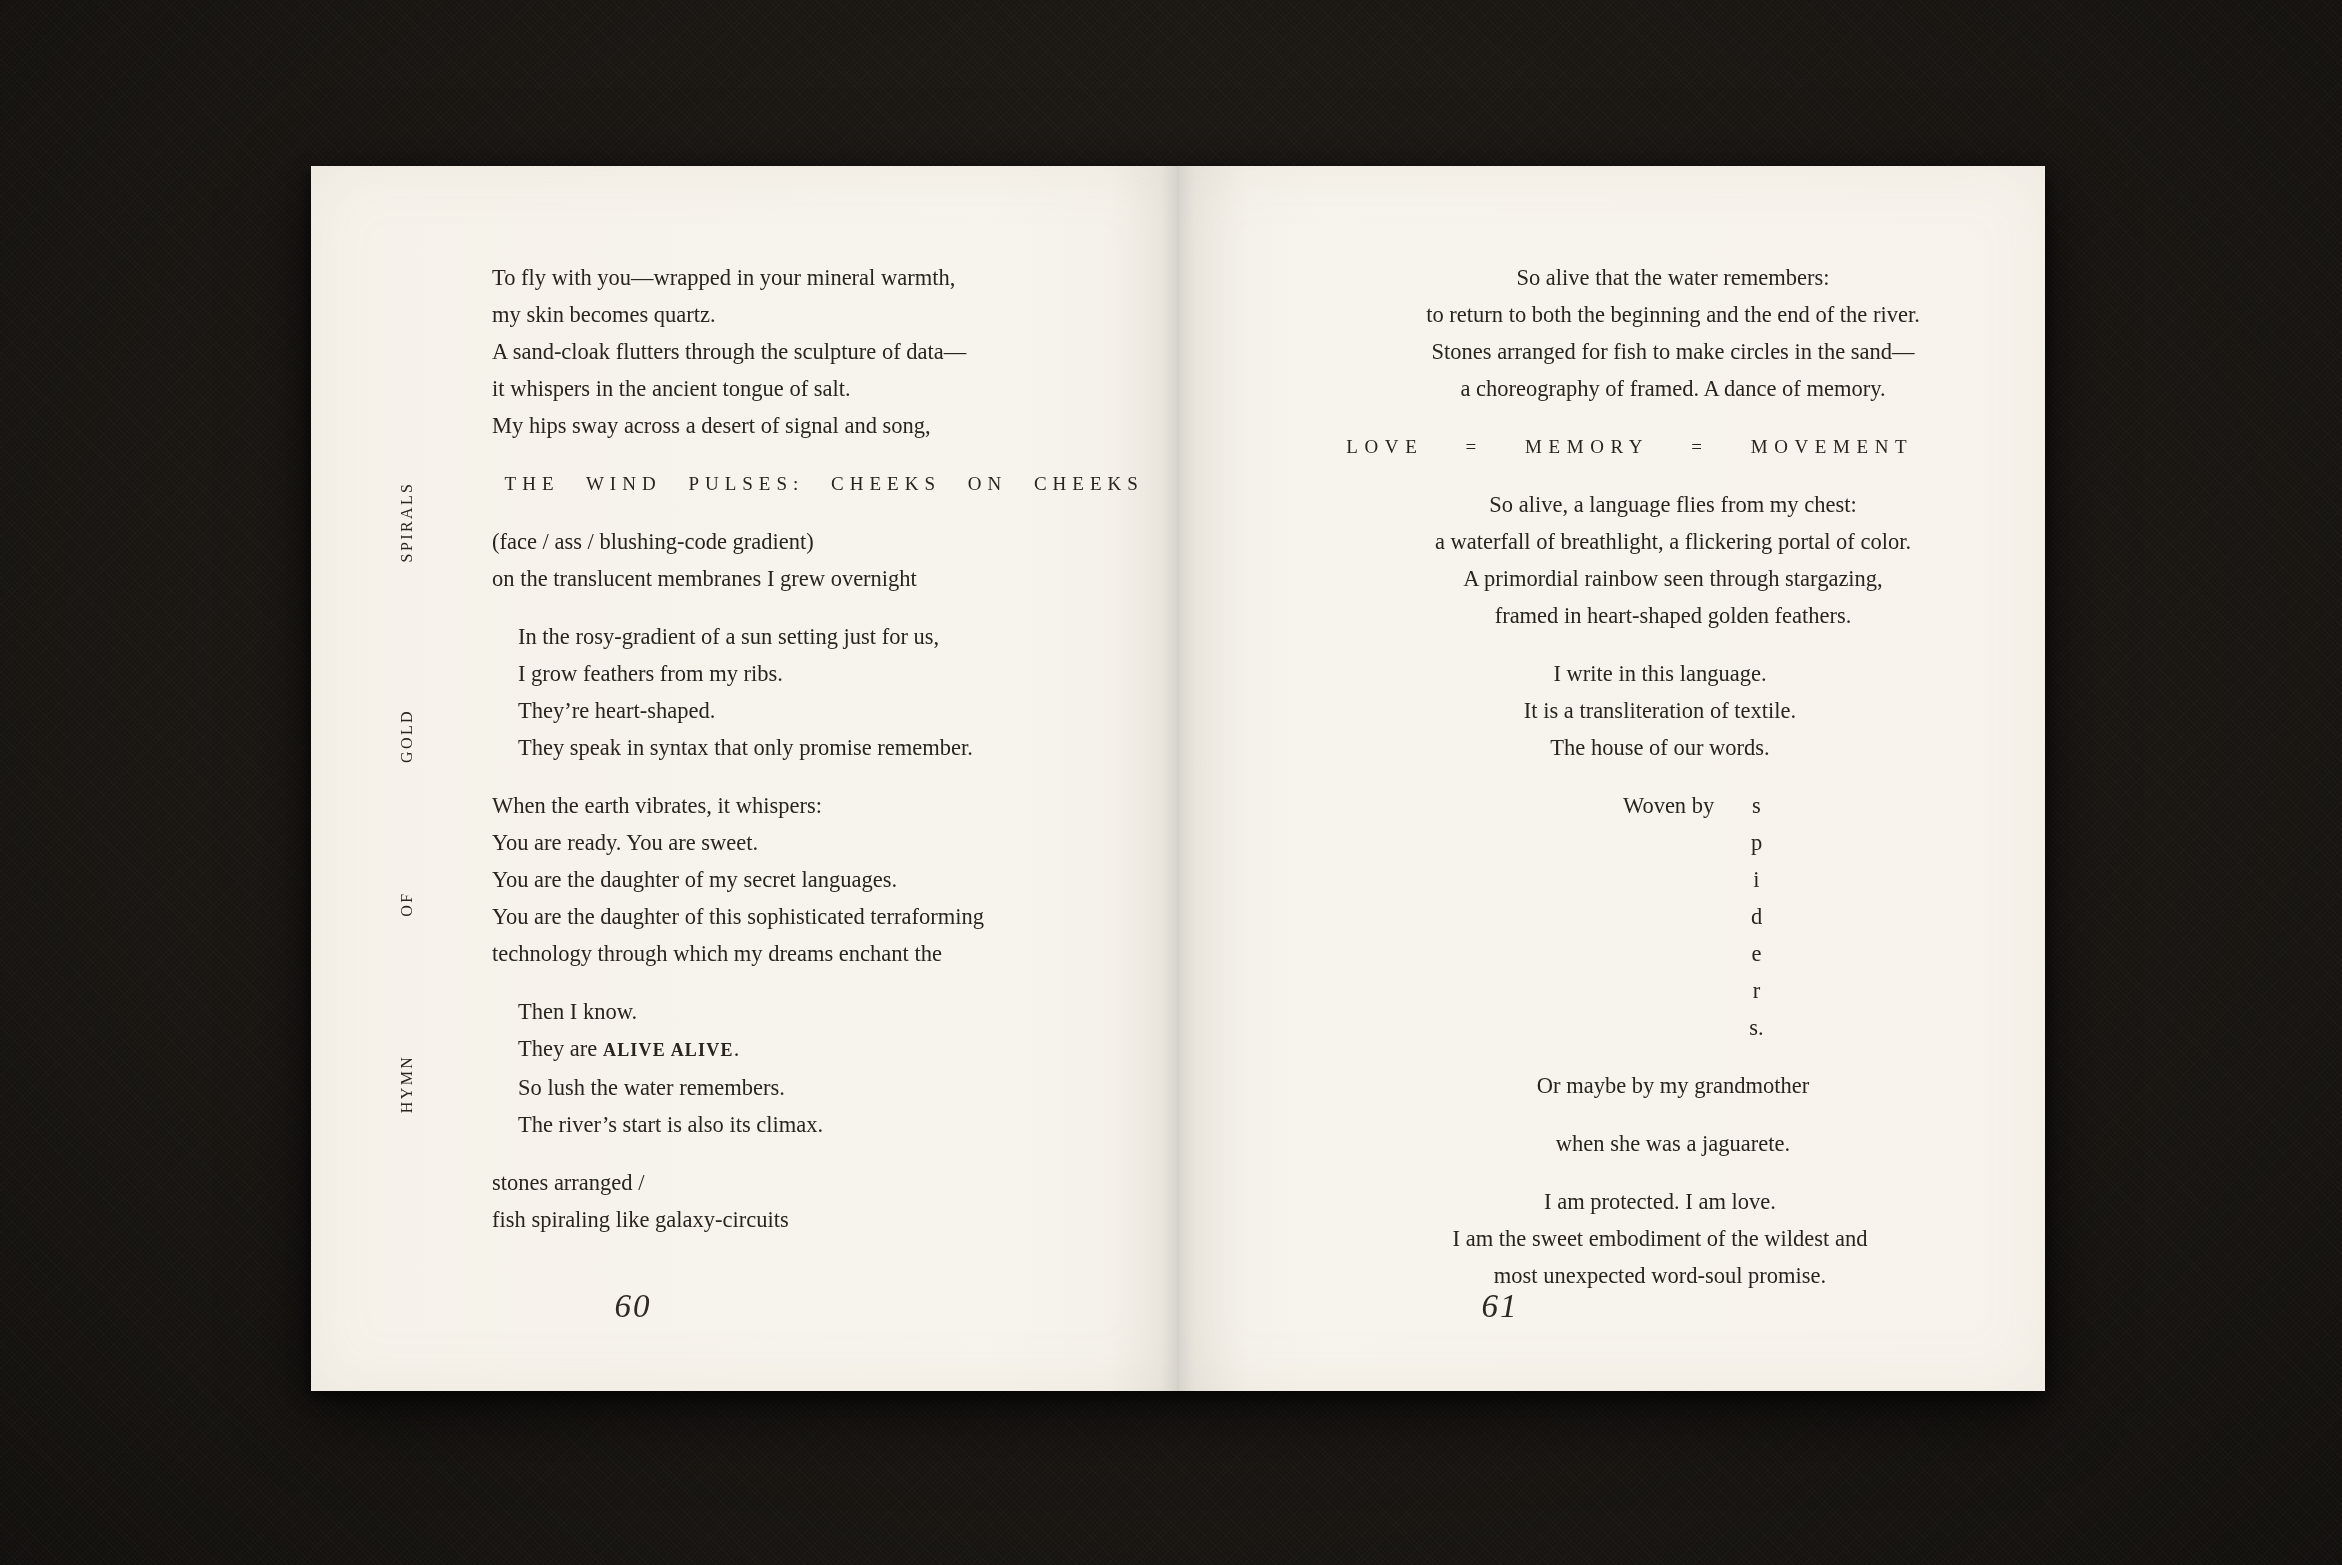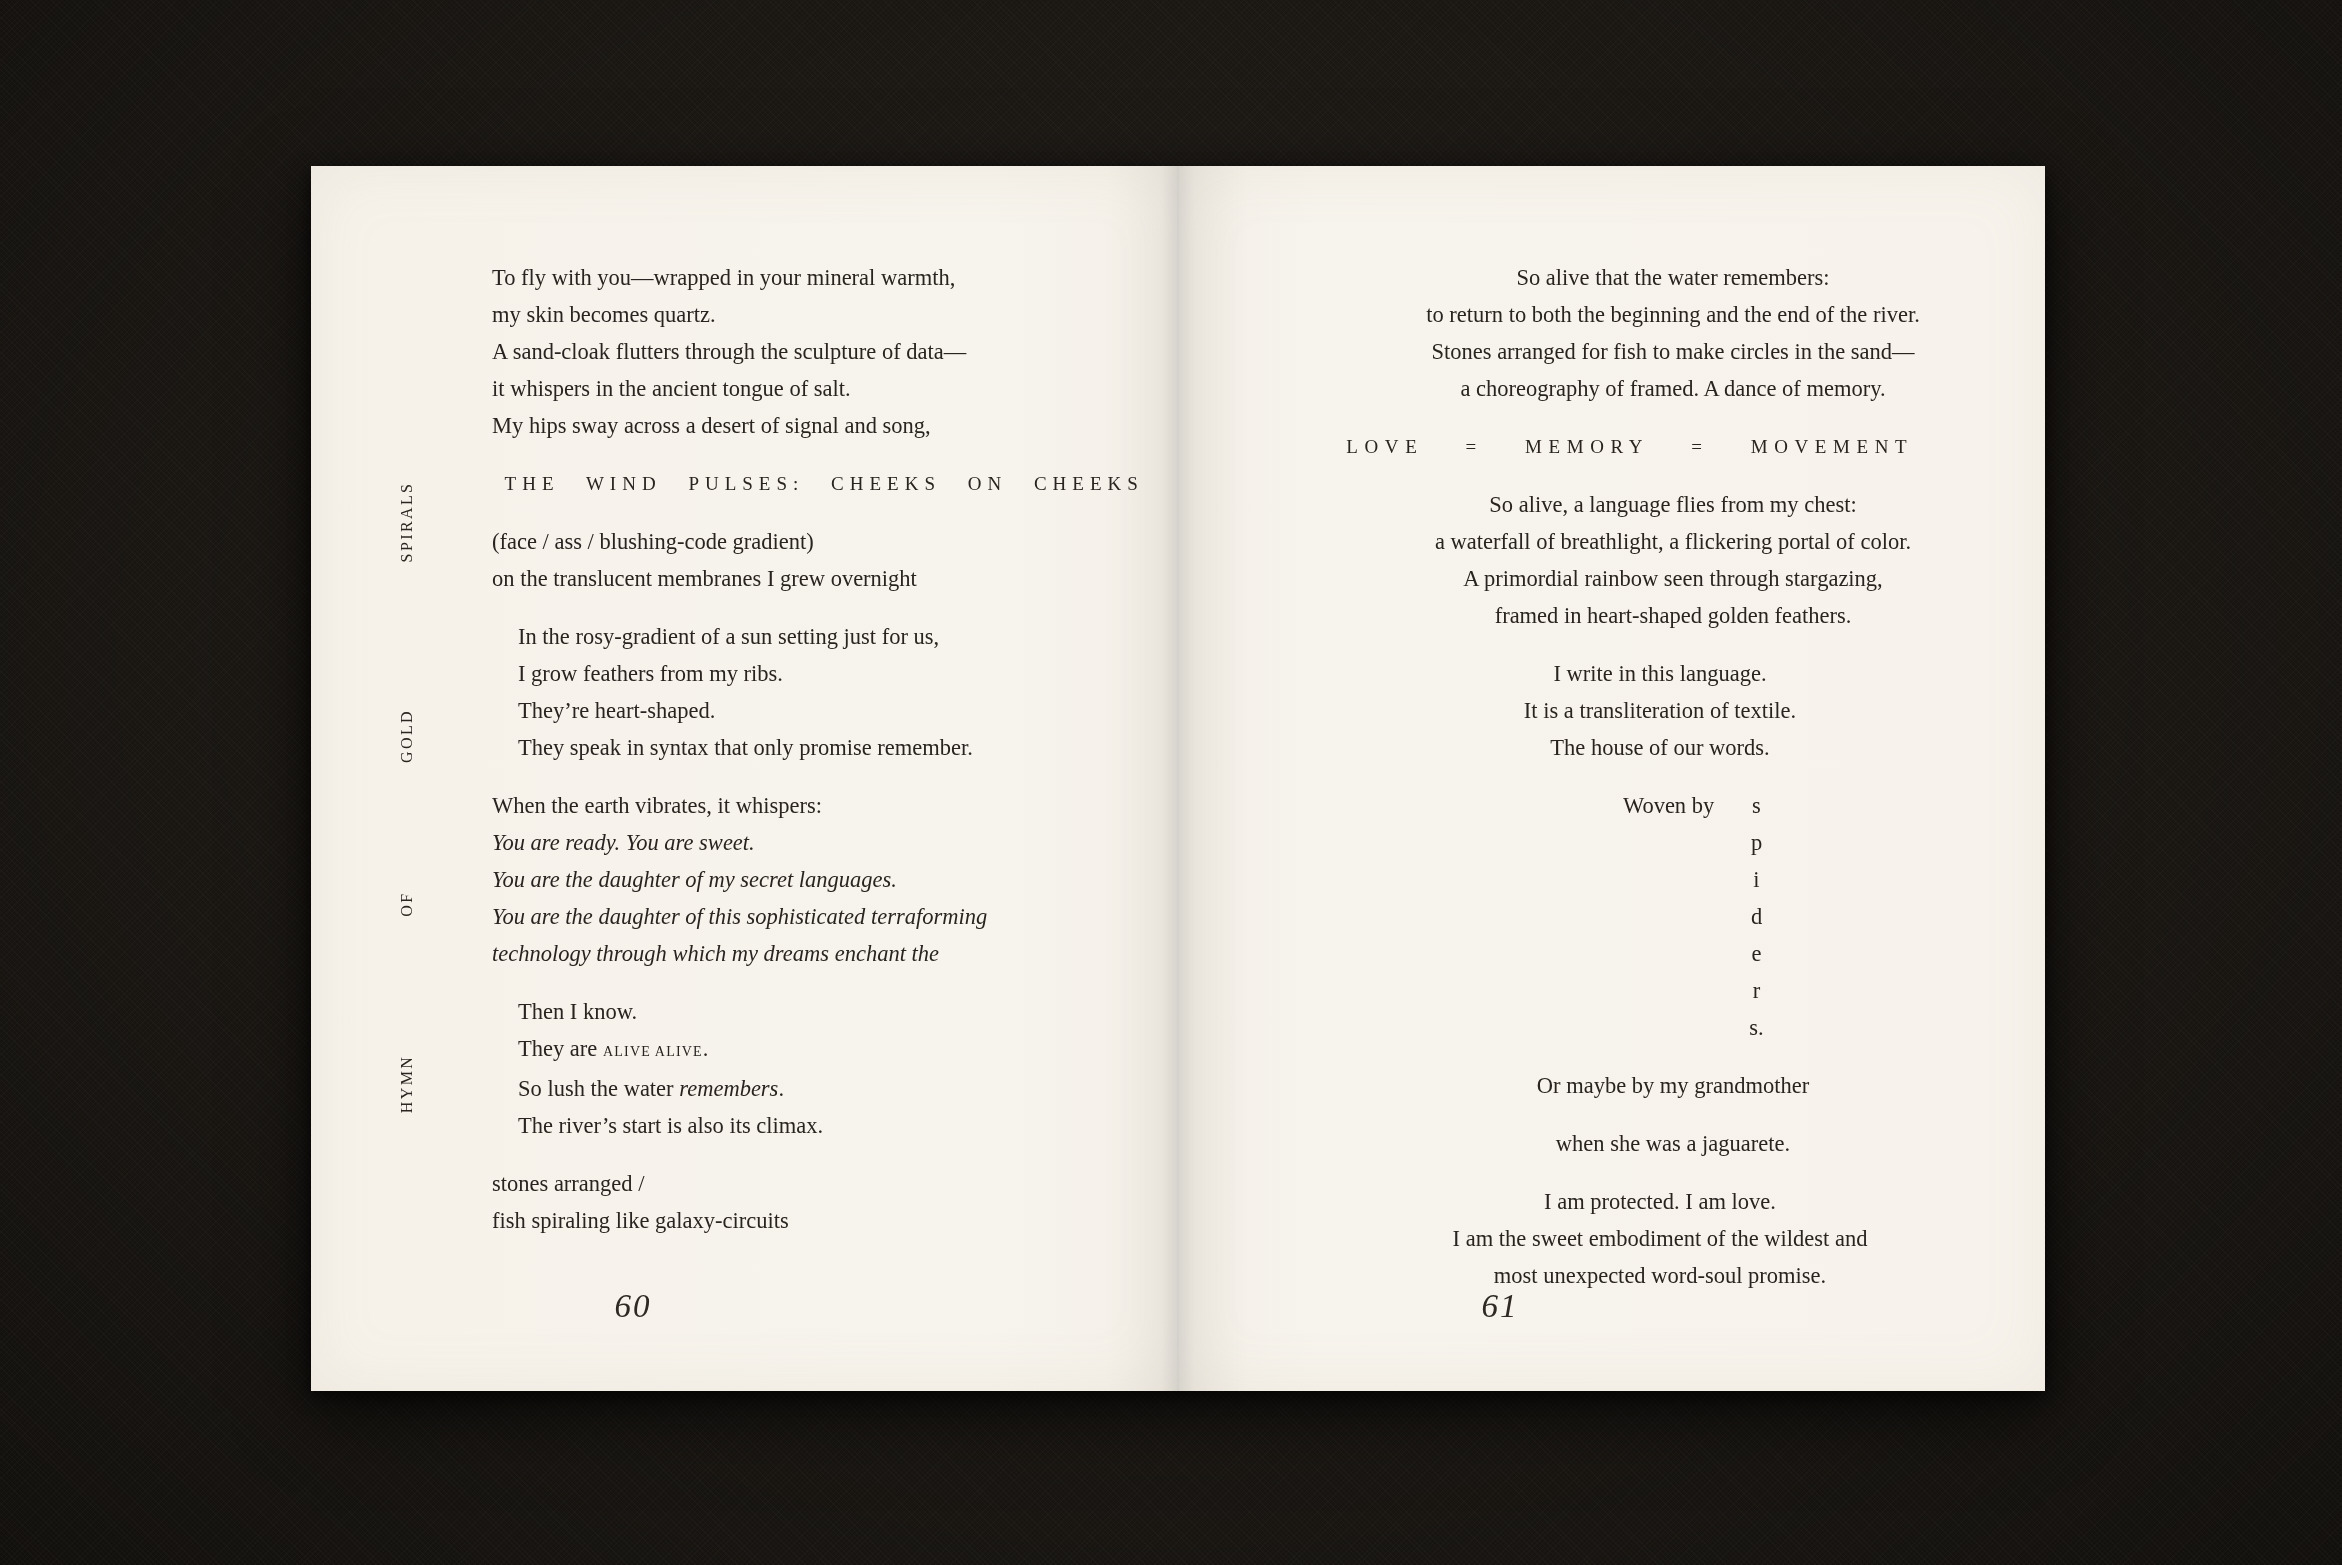--- a/index.html
+++ b/index.html
@@ -38,22 +38,22 @@
       rgba(140,142,148,0.30) 50%,
       rgba(120,122,126,0.18) 50.9%,
       rgba(70,58,45,0.045) 62%,
       rgba(70,58,45,0) 100%);
     pointer-events:none;
   }
   .content{position:absolute;left:173px;top:89px;width:618px;}
   .line{margin:8px;font-size:22.5px;line-height:29px;white-space:pre;}
   .stanza{margin:0 0 29px 0;}
   .stanza.indent{margin-left:26px;}
-  .i{font-style:italic;text-align:right;}
-  .sc{font-size:14px;letter-spacing:1.2px;}
+  .i{text-align:right;}
+  .sc{font-size:18px;letter-spacing:1.2px;font-weight:bold;}
   .caps-line{
     margin:0 0 29px 20.6px;font-size:19px;line-height:29px;
     letter-spacing:6px;word-spacing:16px;white-space:pre;
   }
   .equation{
     margin:0 0 29px -4.7px;width:567px;display:flex;justify-content:space-between;
     font-size:19px;line-height:29px;letter-spacing:6.6px;gap:35px;
   }
   .woven .wlead{display:inline-block;width:167px;}
   .margin-title{position:absolute;inset:0;pointer-events:none;}

